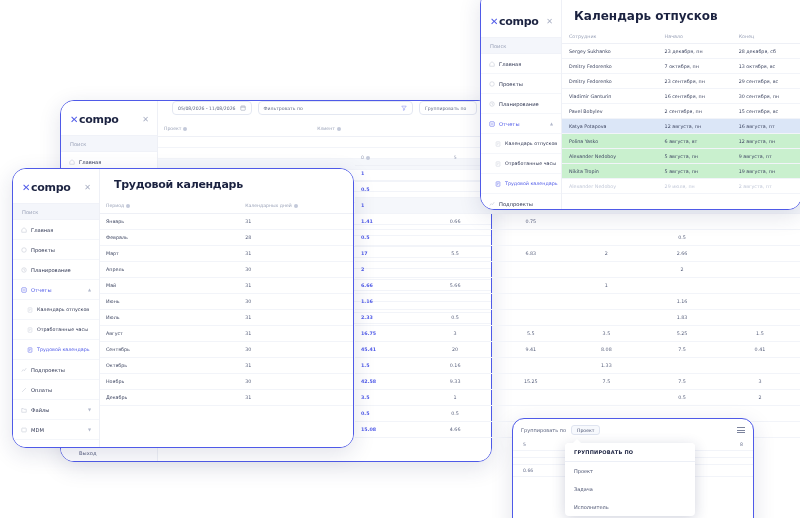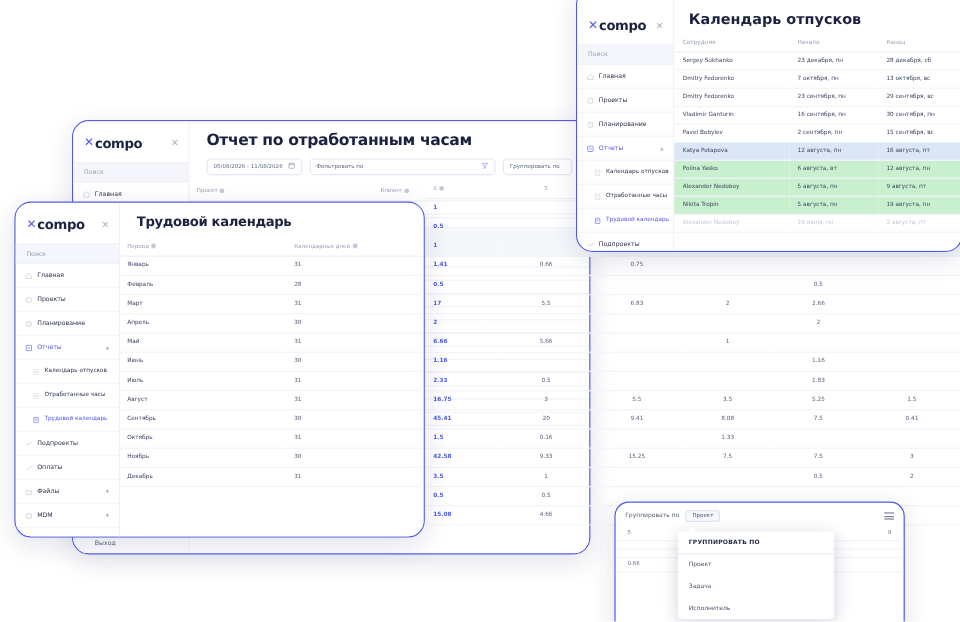--- a/index.html
+++ b/index.html
@@ -200,21 +200,20 @@
     <div class="logout">
       <span class="ico">
         <svg viewBox="0 0 16 16" width="6" height="6">
             <path d="M6 2H3v12h3M10 5l3 3-3 3M13 8H6" fill="none" stroke="#6b7punkt" stroke-width="1.5"></path>
           </svg>
       </span>
       <span>Выход</span>
     </div>
   </div>
   <div class="main">
-    <div class="ttl">Отчет по отработанным часам</div>
     <div class="toolbar">
       <div class="pill date">
         <span>05/08/2026 - 11/08/2026</span>
         <span>
           <svg viewBox="0 0 16 16" width="6" height="6">
               <rect x="2" y="3" width="12" height="11" rx="1.5" fill="none" stroke="#8b93ab" stroke-width="1.3"></rect>
               <path d="M2 6h12M5.5 1.5v2M10.5 1.5v2" stroke="#8b93ab" stroke-width="1.3"></path>
             </svg>
         </span>
       </div>

